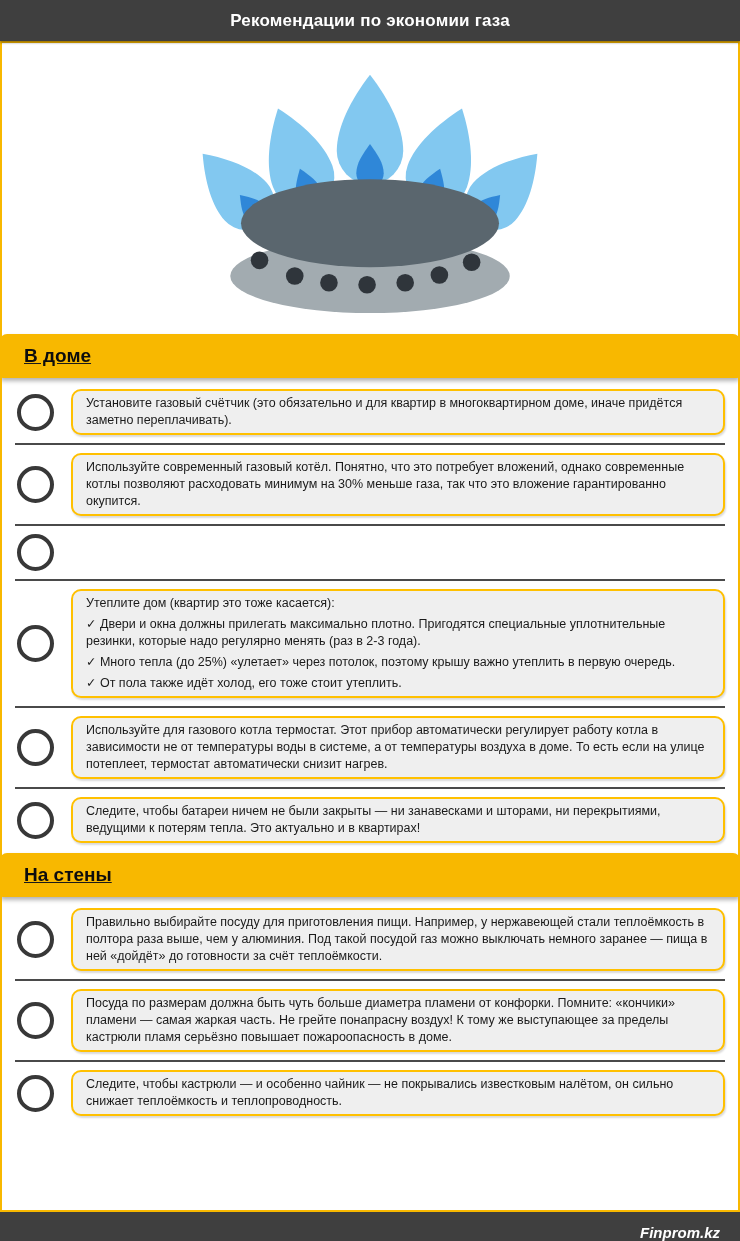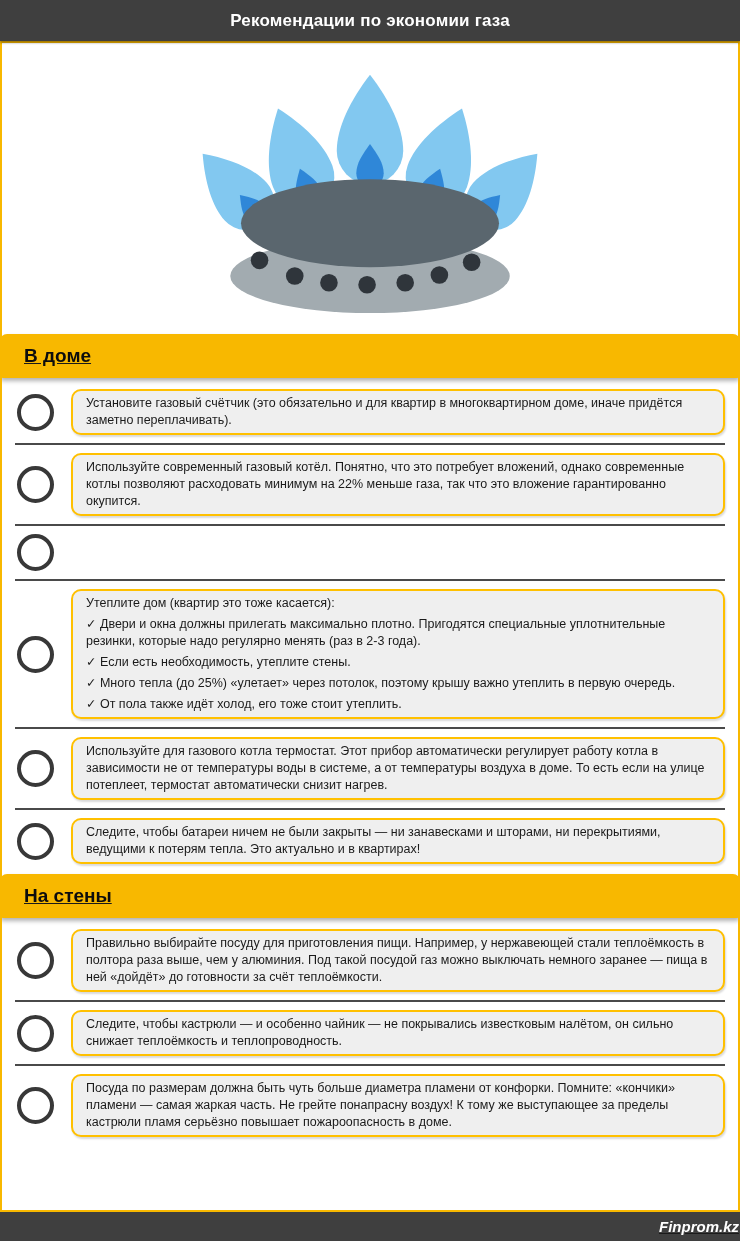--- a/index.html
+++ b/index.html
@@ -69,23 +69,22 @@
     padding:4px 13px;
     font-size:12.5px; line-height:17px;
     box-shadow:1px 2px 2px rgba(0,0,0,.15);
   }
   .tip-line + .tip-line { margin-top:4px; }
 
   
   .footer {
     background:var(--dark,#3F3F3F);
     height:29px; flex:0 0 29px;
-    display:flex; align-items:center; justify-content:flex-end;
-    padding-right:1px;
-    text-decoration:underline;
+    display:flex; align-items:flex-end; justify-content:flex-end;
+    padding-right:20px;
   }
   .footer .brand { color:#fff; font-weight:bold; font-style:italic; font-size:15px; }
 </style>
 </head>
 <body>
 
 <div class="page">
 
   <header class="topbar">
     <h1>Рекомендации по экономии газа</h1>
@@ -140,34 +139,33 @@
   <div class="tip-row">
     <span class="circle"></span>
     <div class="tip-box">
                 <div class="tip-line">Установите газовый счётчик (это обязательно и для квартир в многоквартирном доме, иначе придётся заметно переплачивать).</div>
               </div>
   </div>
 
   <div class="tip-row">
     <span class="circle"></span>
     <div class="tip-box">
-                <div class="tip-line">Используйте современный газовый котёл. Понятно, что это потребует вложений, однако современные котлы позволяют расходовать минимум на 22% меньше газа, так что это вложение гарантированно окупится.</div>
+                <div class="tip-line">Используйте современный газовый котёл. Понятно, что это потребует вложений, однако современные котлы позволяют расходовать минимум на 30% меньше газа, так что это вложение гарантированно окупится.</div>
               </div>
   </div>
 
   <div class="tip-row">
     <span class="circle"></span>
   </div>
 
   <div class="tip-row">
     <span class="circle"></span>
     <div class="tip-box">
                 <div class="tip-line">Утеплите дом (квартир это тоже касается):</div>
                 <div class="tip-line">✓ Двери и окна должны прилегать максимально плотно. Пригодятся специальные уплотнительные резинки, которые надо регулярно менять (раз в 2-3 года).</div>
-                <div class="tip-line">✓ Если есть необходимость, утеплите стены.</div>
                 <div class="tip-line">✓ Много тепла (до 25%) «улетает» через потолок, поэтому крышу важно утеплить в первую очередь.</div>
                 <div class="tip-line">✓ От пола также идёт холод, его тоже стоит утеплить.</div>
               </div>
   </div>
 
   <div class="tip-row">
     <span class="circle"></span>
     <div class="tip-box">
                 <div class="tip-line">Используйте для газового котла термостат. Этот прибор автоматически регулирует работу котла в зависимости не от температуры воды в системе, а от температуры воздуха в доме. То есть если на улице потеплеет, термостат автоматически снизит нагрев.</div>
               </div>
@@ -190,28 +188,28 @@
   <div class="tip-row">
     <span class="circle"></span>
     <div class="tip-box">
                 <div class="tip-line">Правильно выбирайте посуду для приготовления пищи. Например, у нержавеющей стали теплоёмкость в полтора раза выше, чем у алюминия. Под такой посудой газ можно выключать немного заранее — пища в ней «дойдёт» до готовности за счёт теплоёмкости.</div>
               </div>
   </div>
 
   <div class="tip-row">
     <span class="circle"></span>
     <div class="tip-box">
+                <div class="tip-line">Посуда по размерам должна быть чуть больше диаметра пламени от конфорки. Помните: «кончики» пламени — самая жаркая часть. Не грейте понапрасну воздух! К тому же выступающее за пределы кастрюли пламя серьёзно повышает пожароопасность в доме.</div>
+              </div>
+  </div>
+
+  <div class="tip-row">
+    <span class="circle"></span>
+    <div class="tip-box">
                 <div class="tip-line">Следите, чтобы кастрюли — и особенно чайник — не покрывались известковым налётом, он сильно снижает теплоёмкость и теплопроводность.</div>
-              </div>
-  </div>
-
-  <div class="tip-row">
-    <span class="circle"></span>
-    <div class="tip-box">
-                <div class="tip-line">Посуда по размерам должна быть чуть больше диаметра пламени от конфорки. Помните: «кончики» пламени — самая жаркая часть. Не грейте понапрасну воздух! К тому же выступающее за пределы кастрюли пламя серьёзно повышает пожароопасность в доме.</div>
               </div>
   </div>
 
 </div>
   </section>
 </div>
 
   </div>
 
   <footer class="footer">

